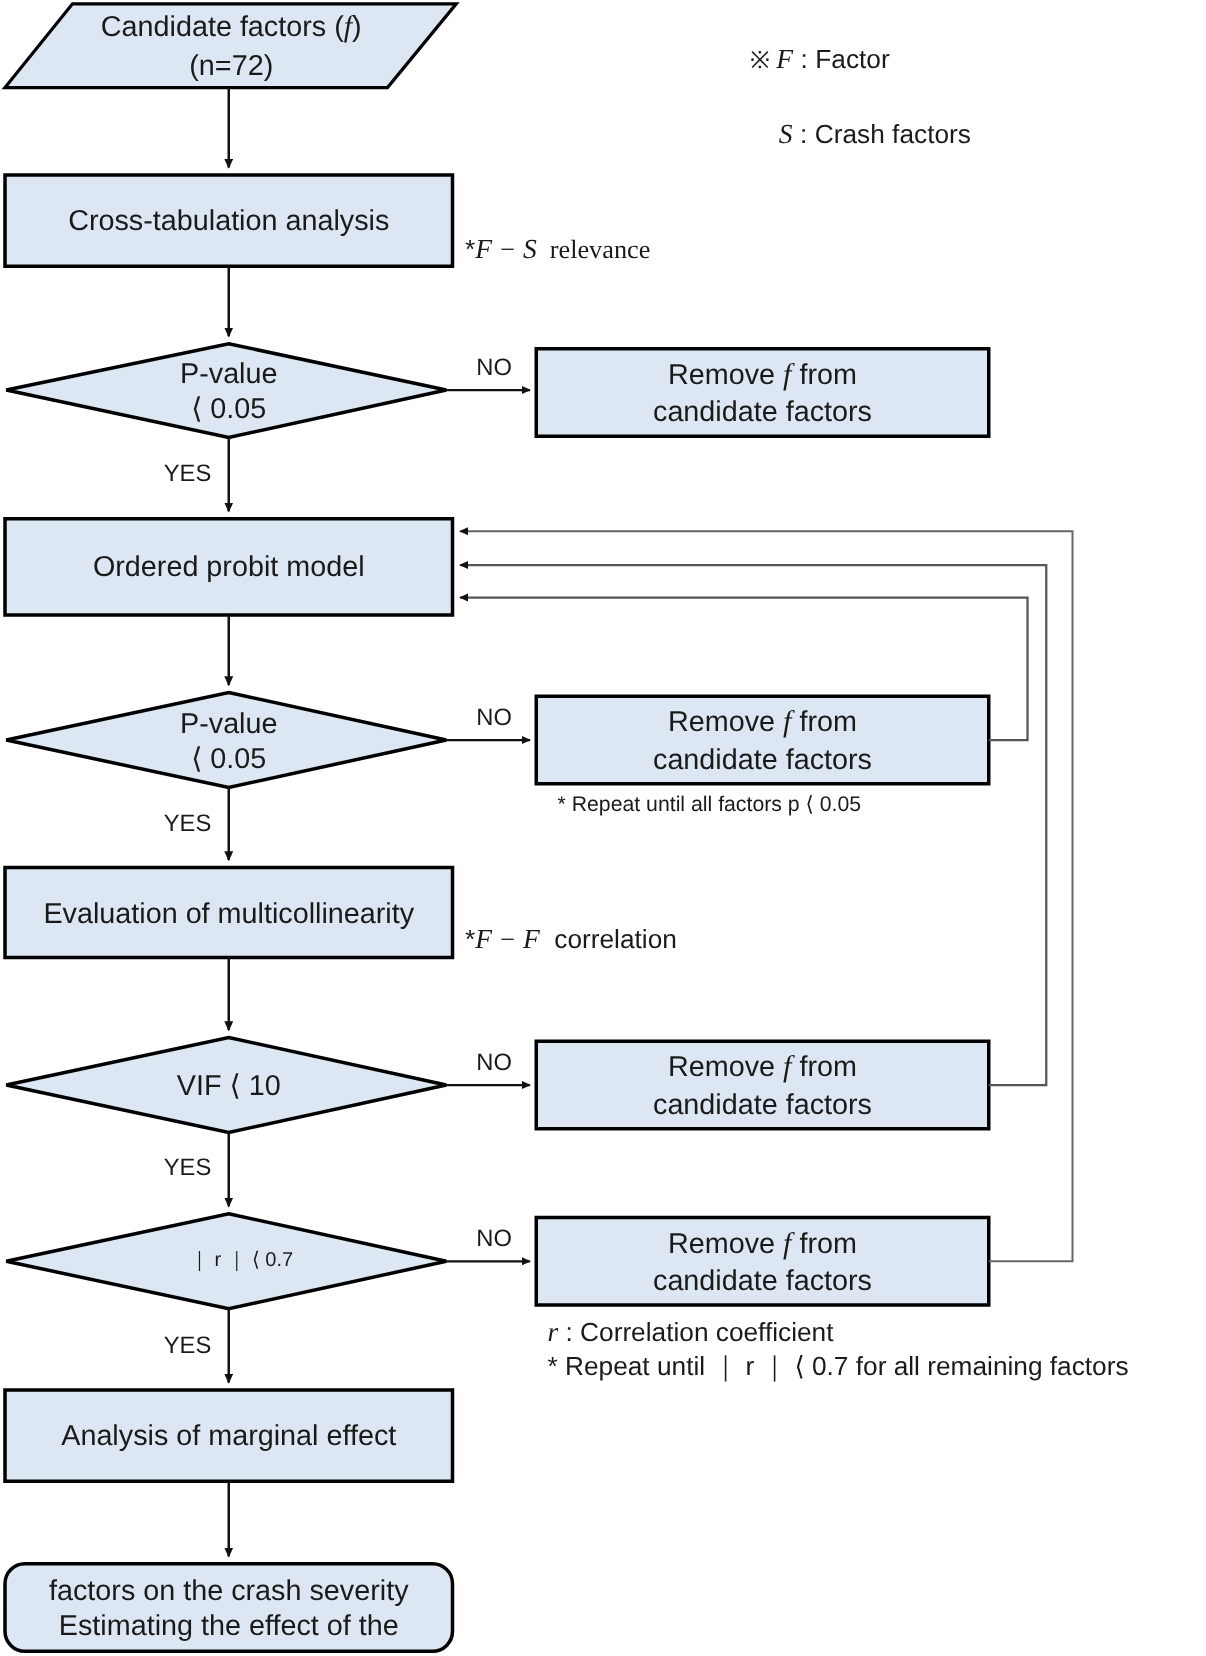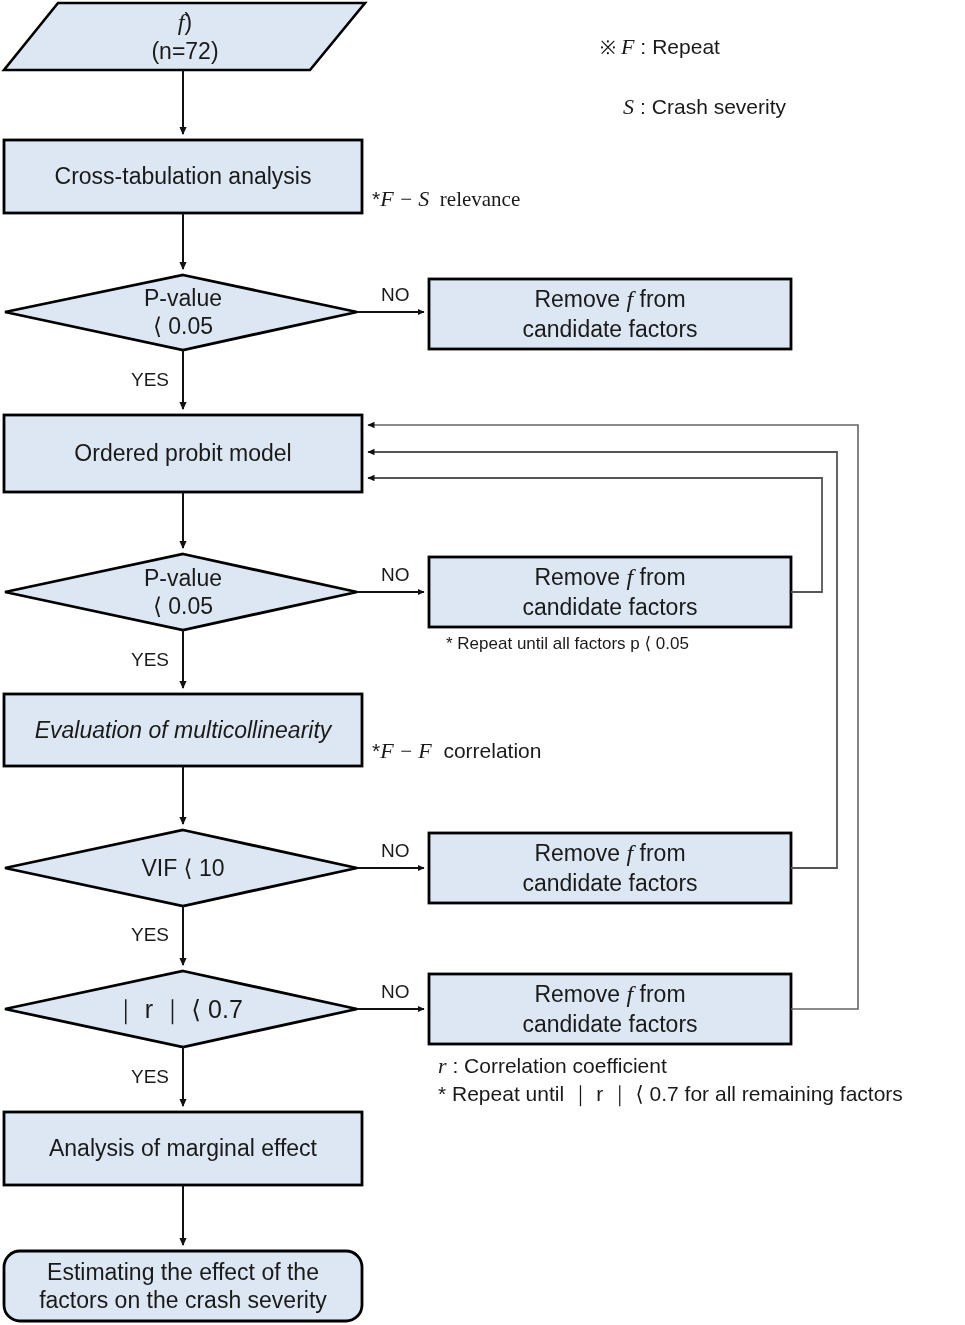--- a/index.html
+++ b/index.html
@@ -103,31 +103,32 @@
   <path d="M791,868 L837,868 L837,452 L368,452" fill="none" stroke="#555" stroke-width="1.8" marker-end="url(#arrowsm)"></path>
 
   <path d="M791,1009 L858,1009 L858,425 L368,425" fill="none" stroke="#666" stroke-width="1.6" marker-end="url(#arrowsm)"></path>
 </svg>
 
 <div class="txt" style="left:600px; top:6px; font-size:21px;">
   <div style="display:flex; align-items:baseline;">
     <span style="font-size:19px;">※</span>
     <span class="ital" style="margin-left:5px; font-size:22px;">F</span>
     <span style="margin:0 6px;">:</span>
-    <span>Repeat</span>
+    <span>Factor</span>
   </div>
   <div style="display:flex; align-items:baseline; margin-top:4px; padding-left:23px;">
     <span class="ital" style="font-size:22px;">S</span>
     <span style="margin:0 6px;">:</span>
-    <span>Crash severity</span>
+    <span>Crash factors</span>
   </div>
 </div>
 
 <div class="node-label" style="left:30px; top:3px; width:310px; height:67px; font-size:23px; flex-direction:column;">
   <div style="display:flex; align-items:baseline; justify-content:center;">
+    <span>Candidate factors (</span>
     <span class="ital" style="font-size:24px;">f</span>
     <span>)</span>
   </div>
   <div>(n=72)</div>
 </div>
 
 <div class="node-label" style="left:4px; top:140px; width:358px; height:73px; font-size:23px;">Cross-tabulation analysis</div>
 
 <div class="txt" style="left:372px; top:185px; font-size:21px; display:flex; align-items:baseline;">
   <span>*</span>
@@ -168,21 +169,21 @@
     <span style="white-space:pre;"> from</span>
   </div>
   <div>candidate factors</div>
 </div>
 
 <div class="txt" style="left:381px; top:563px; font-size:19px;">NO</div>
 <div class="txt" style="left:131px; top:648px; font-size:19px;">YES</div>
 
 <div class="txt" style="left:446px; top:633px; font-size:17px;">* Repeat until all factors p ⟨ 0.05</div>
 
-<div class="node-label" style="left:4px; top:694px; width:358px; height:72px; font-size:23px;font-style:italic;">Evaluation of multicollinearity</div>
+<div class="node-label" style="left:4px; top:694px; width:358px; height:72px; font-size:23px;">Evaluation of multicollinearity</div>
 
 <div class="txt" style="left:372px; top:737px; font-size:21px; display:flex; align-items:baseline;">
   <span>*</span>
   <span class="ital" style="font-size:22px;">F</span>
   <span class="ital" style="white-space:pre;"> − </span>
   <span class="ital" style="font-size:22px;">F</span>
   <span style="white-space:pre;">  correlation</span>
 </div>
 
 <div class="node-label" style="left:63px; top:846px; width:240px; height:44px; font-size:23px;">VIF ⟨ 10</div>
@@ -192,21 +193,21 @@
     <span style="white-space:pre;">Remove </span>
     <span class="ital" style="font-size:24px;">f</span>
     <span style="white-space:pre;"> from</span>
   </div>
   <div>candidate factors</div>
 </div>
 
 <div class="txt" style="left:381px; top:839px; font-size:19px;">NO</div>
 <div class="txt" style="left:131px; top:923px; font-size:19px;">YES</div>
 
-<div class="node-label" style="left:58px; top:987px; width:240px; height:44px; font-size:25px;">｜ r ｜ ⟨  0.7</div>
+<div class="node-label" style="left:73px; top:987px; width:240px; height:44px; font-size:16px;">｜ r ｜ ⟨  0.7</div>
 
 <div class="node-label" style="left:429px; top:974px; width:362px; height:70px; font-size:23px; flex-direction:column;">
   <div style="display:flex; align-items:baseline; justify-content:center;">
     <span style="white-space:pre;">Remove </span>
     <span class="ital" style="font-size:24px;">f</span>
     <span style="white-space:pre;"> from</span>
   </div>
   <div>candidate factors</div>
 </div>
 
@@ -215,15 +216,15 @@
 
 <div class="txt" style="left:438px; top:1052px; font-size:21px; display:flex; align-items:baseline;">
   <span class="ital" style="font-size:22px;">r</span>
   <span style="white-space:pre;"> : Correlation coefficient</span>
 </div>
 <div class="txt" style="left:438px; top:1080px; font-size:21px;">* Repeat until ｜ r ｜ ⟨ 0.7 for all remaining factors</div>
 
 <div class="node-label" style="left:4px; top:1112px; width:358px; height:73px; font-size:23px;">Analysis of marginal effect</div>
 
 <div class="node-label" style="left:4px; top:1251px; width:358px; height:70px; font-size:23px; flex-direction:column;">
+  <div>factors on the crash severity</div>
   <div>Estimating the effect of the</div>
-  <div>factors on the crash severity</div>
 </div>
 
 </body></html>

